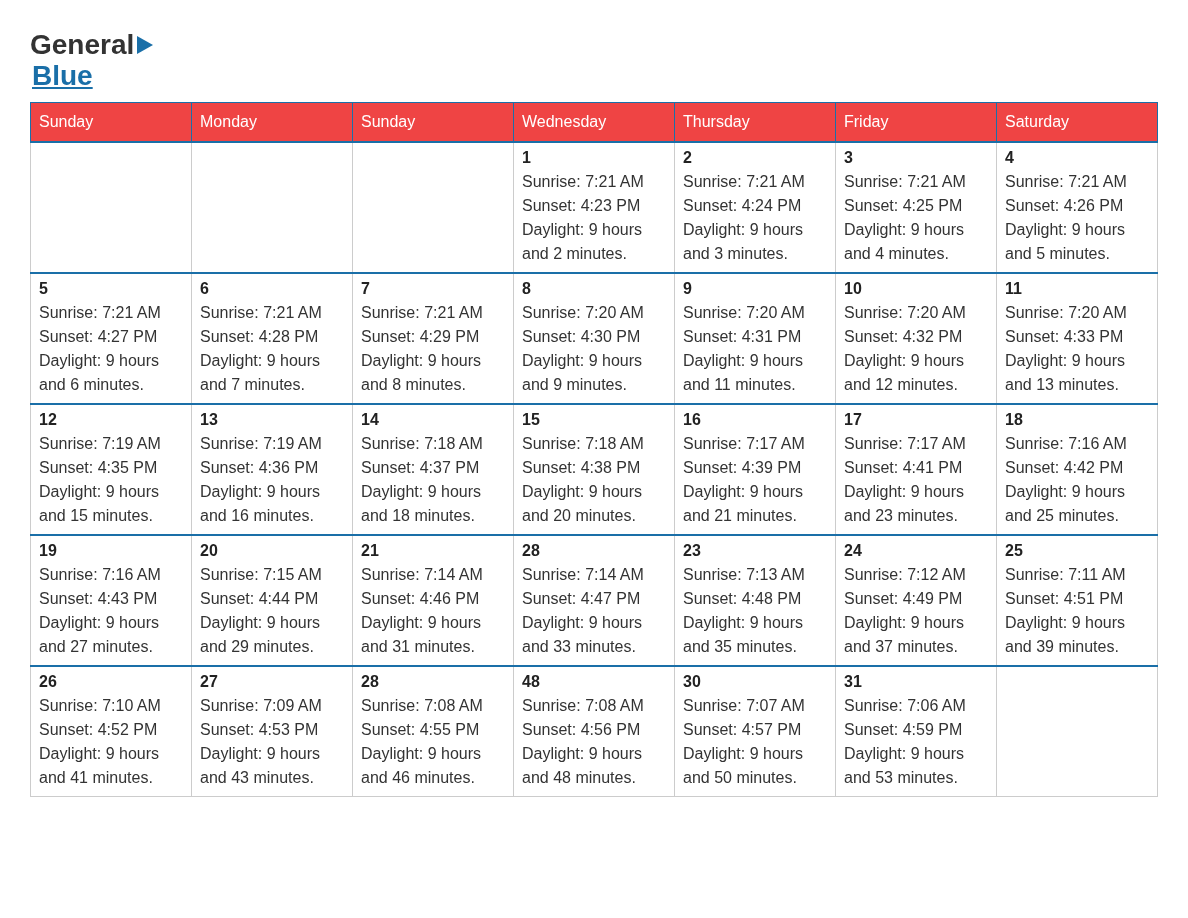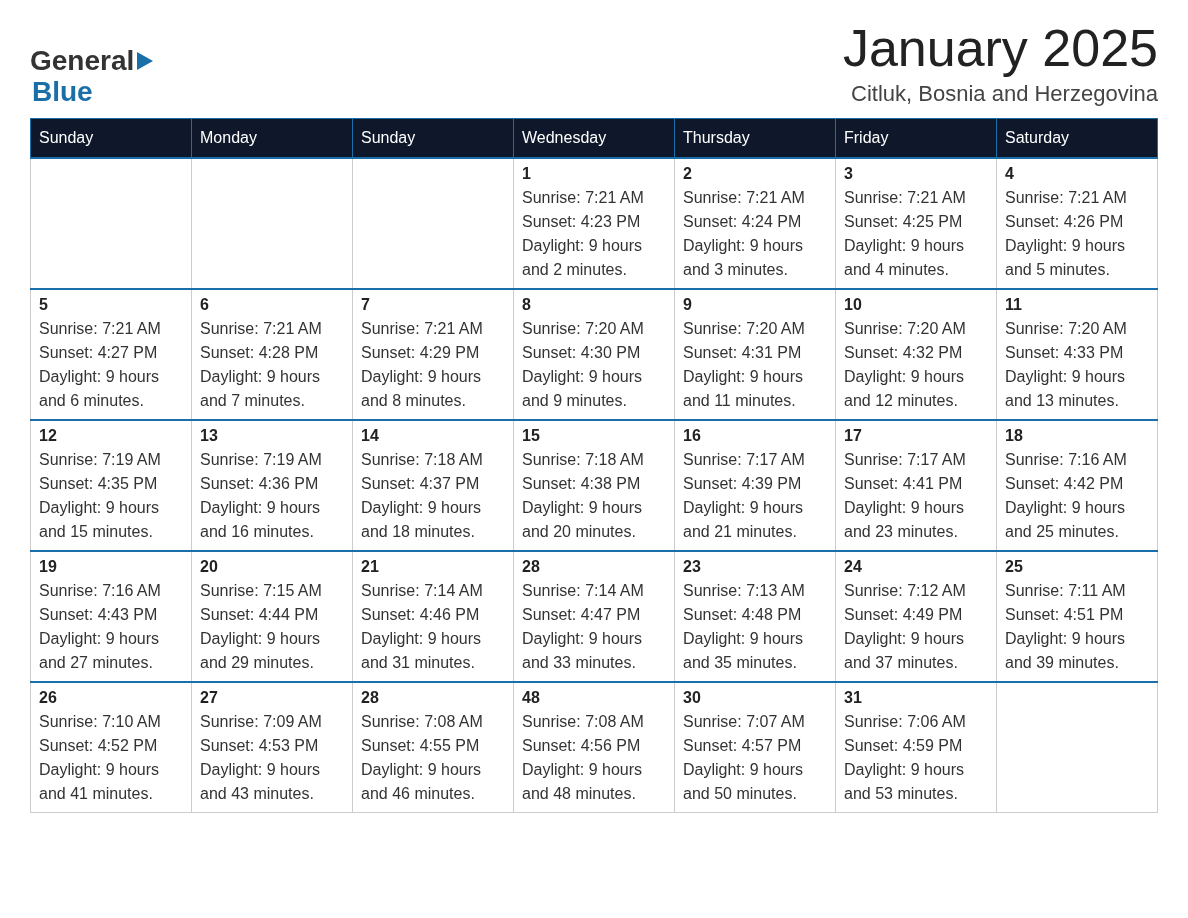--- a/index.html
+++ b/index.html
@@ -12,21 +12,21 @@
     }
     .header {
       display: flex;
       justify-content: space-between;
       align-items: flex-start;
       margin-bottom: 10px;
     }
     .logo {
       display: flex;
       align-items: center;
-      margin-top: 26px;
+      margin-top: 10px;
     }
     .logo-text-general {
       font-size: 28px;
       font-weight: bold;
       color: #333;
     }
     .logo-text-blue {
       font-size: 28px;
       font-weight: bold;
       color: #1a6fa8;
@@ -44,21 +44,21 @@
       font-size: 22px;
       color: #444;
       margin-top: 4px;
     }
     .calendar {
       width: 100%;
       border-collapse: collapse;
       margin-top: 10px;
     }
     .calendar th {
-      background-color: #0f172a;
+      background-color: #ef4444;
       color: #fff;
       padding: 10px 8px;
       text-align: left;
       font-size: 16px;
       font-weight: normal;
       border: 1px solid #1a6fa8;
     }
     .calendar td {
       vertical-align: top;
       padding: 6px 8px;
@@ -94,26 +94,22 @@
   <div class="logo">
     <div style="display:flex;flex-direction:column;line-height:1.1;">
       <div style="display:flex;align-items:center;">
         <span class="logo-text-general">General</span>
         <div style="display:inline-block;margin-left:3px;margin-top:2px;">
           <svg width="20" height="22" viewBox="0 0 20 22">
             <polygon points="0,2 16,11 0,20" fill="#1a6fa8"></polygon>
           </svg>
         </div>
       </div>
-      <span class="logo-text-blue" style="margin-left:2px;">Blue</span>
+      <span class="logo-text-blue" style="margin-left:2px;text-decoration:underline;">Blue</span>
     </div>
-  </div>
-  <div class="title-section">
-    <div class="main-title">January 2025</div>
-    <div class="subtitle">Citluk, Bosnia and Herzegovina</div>
   </div>
 </div>
 
 <table class="calendar">
   <thead>
     <tr>
     <th>Sunday</th>
         <th>Monday</th>
         <th>Sunday</th>
         <th>Wednesday</th>

